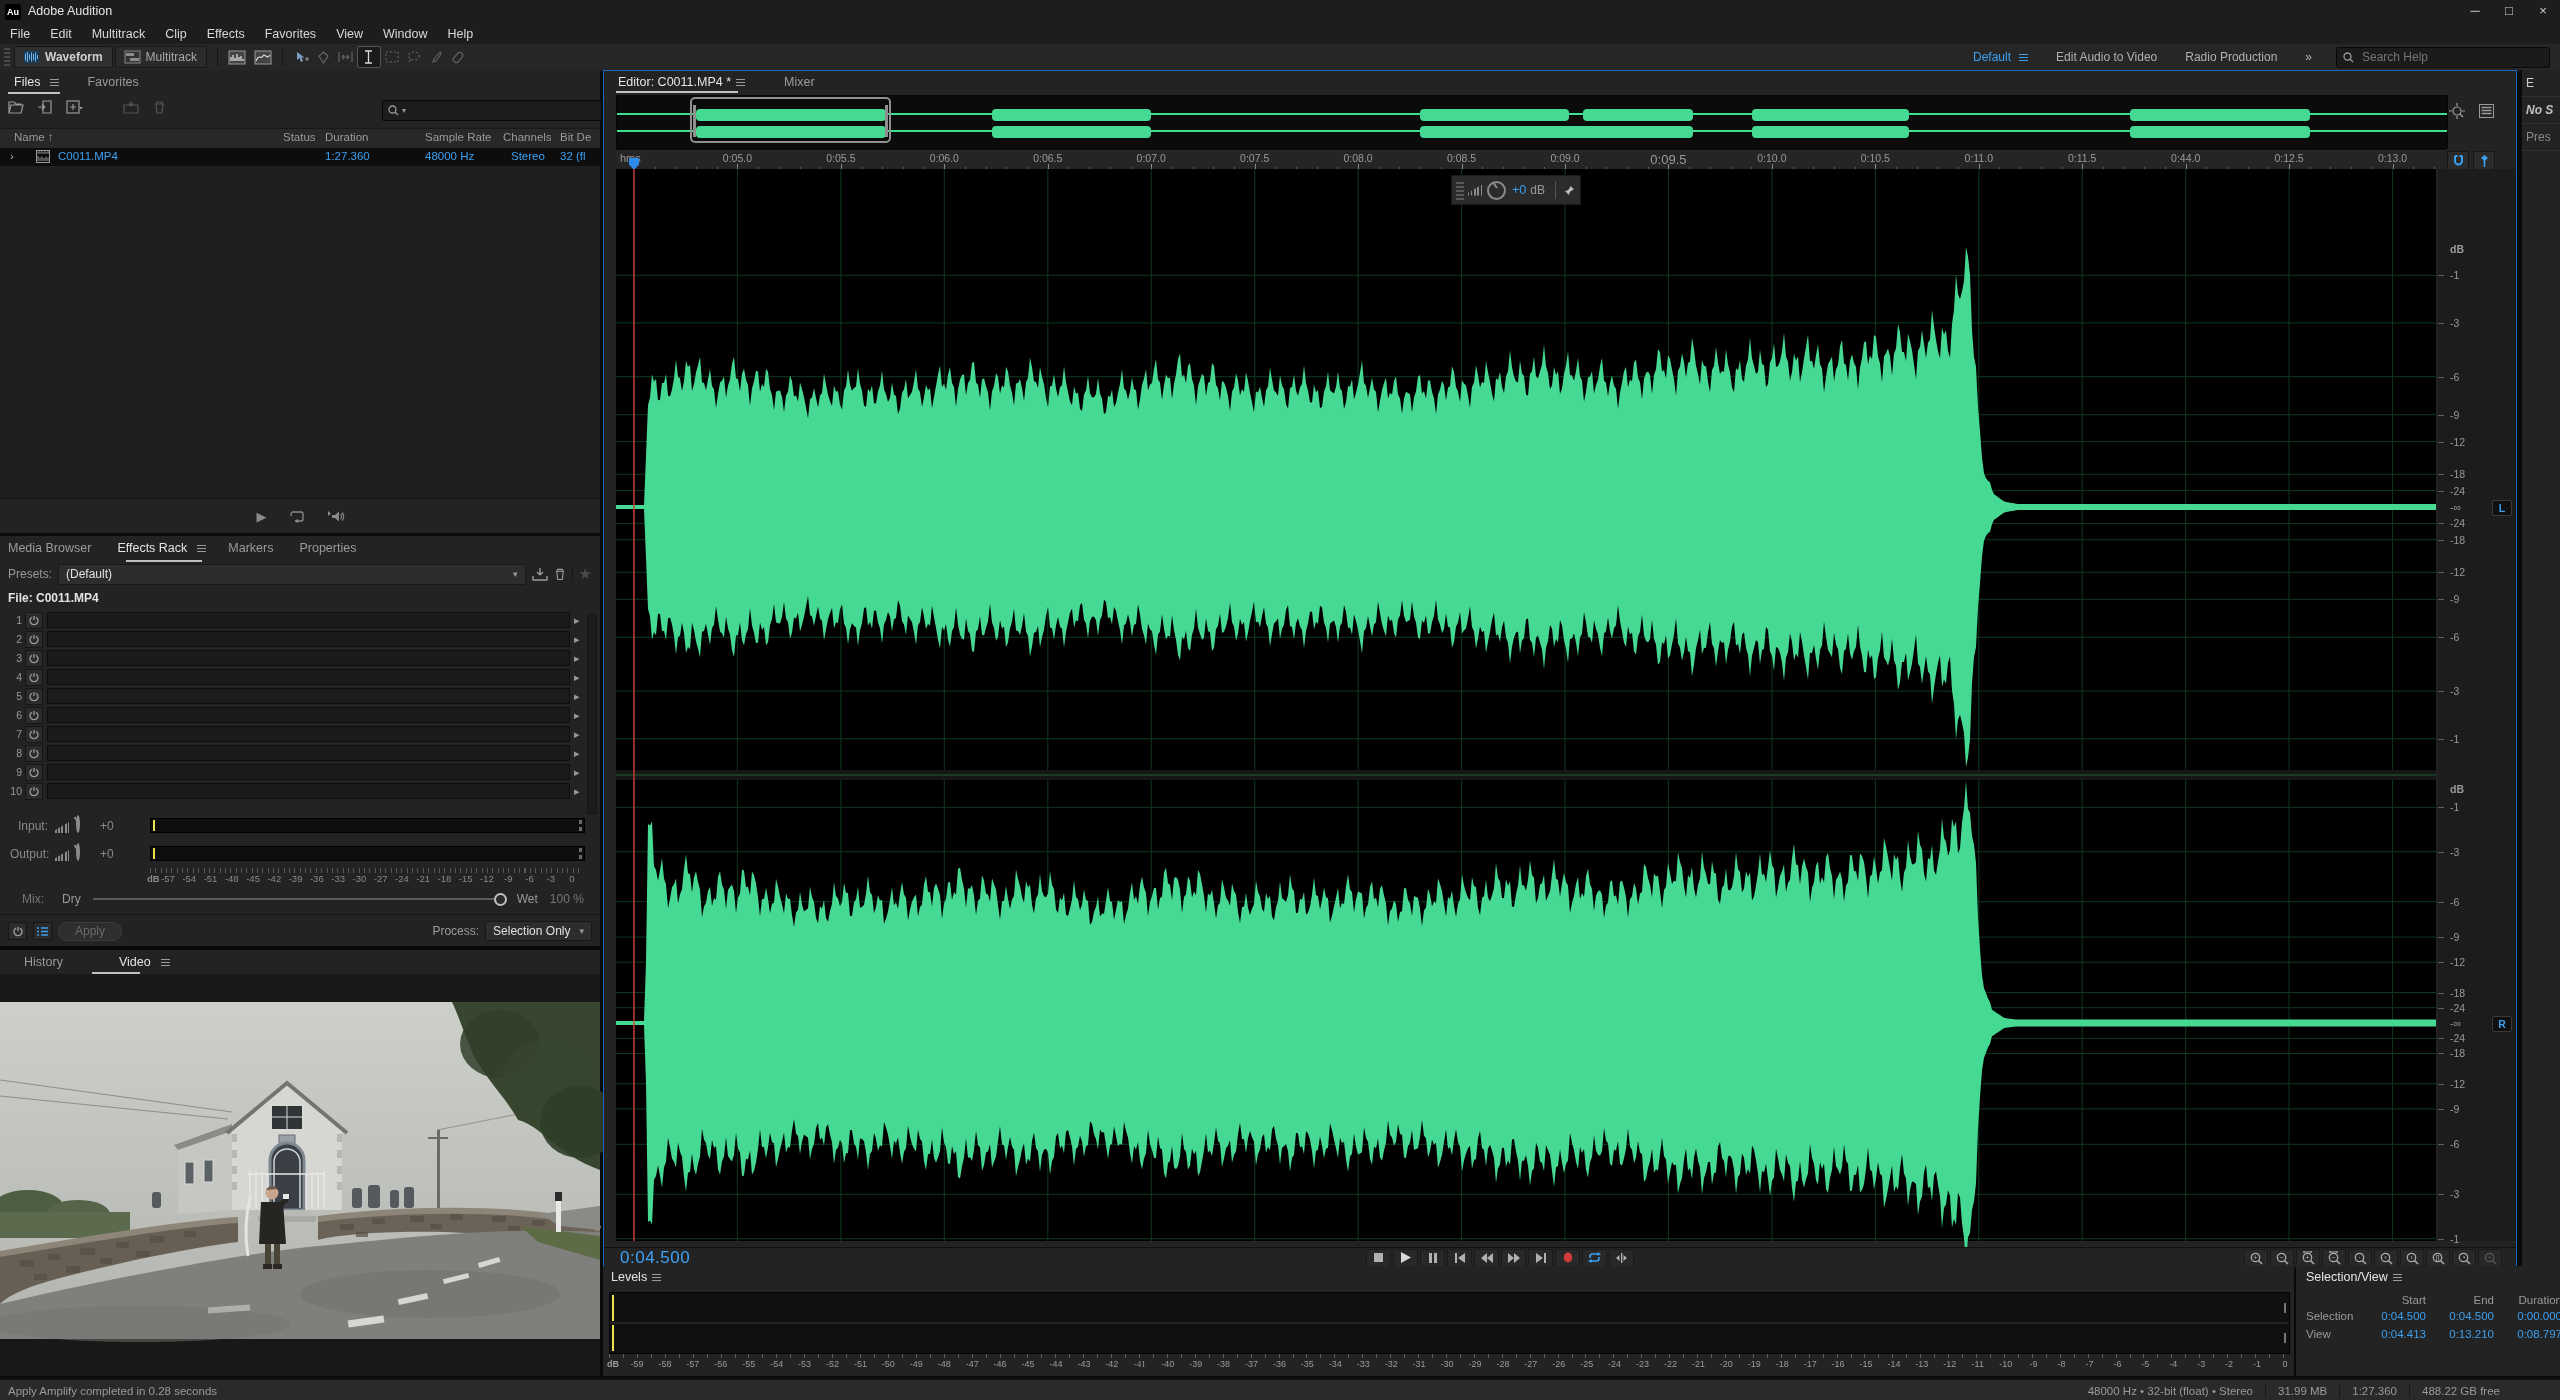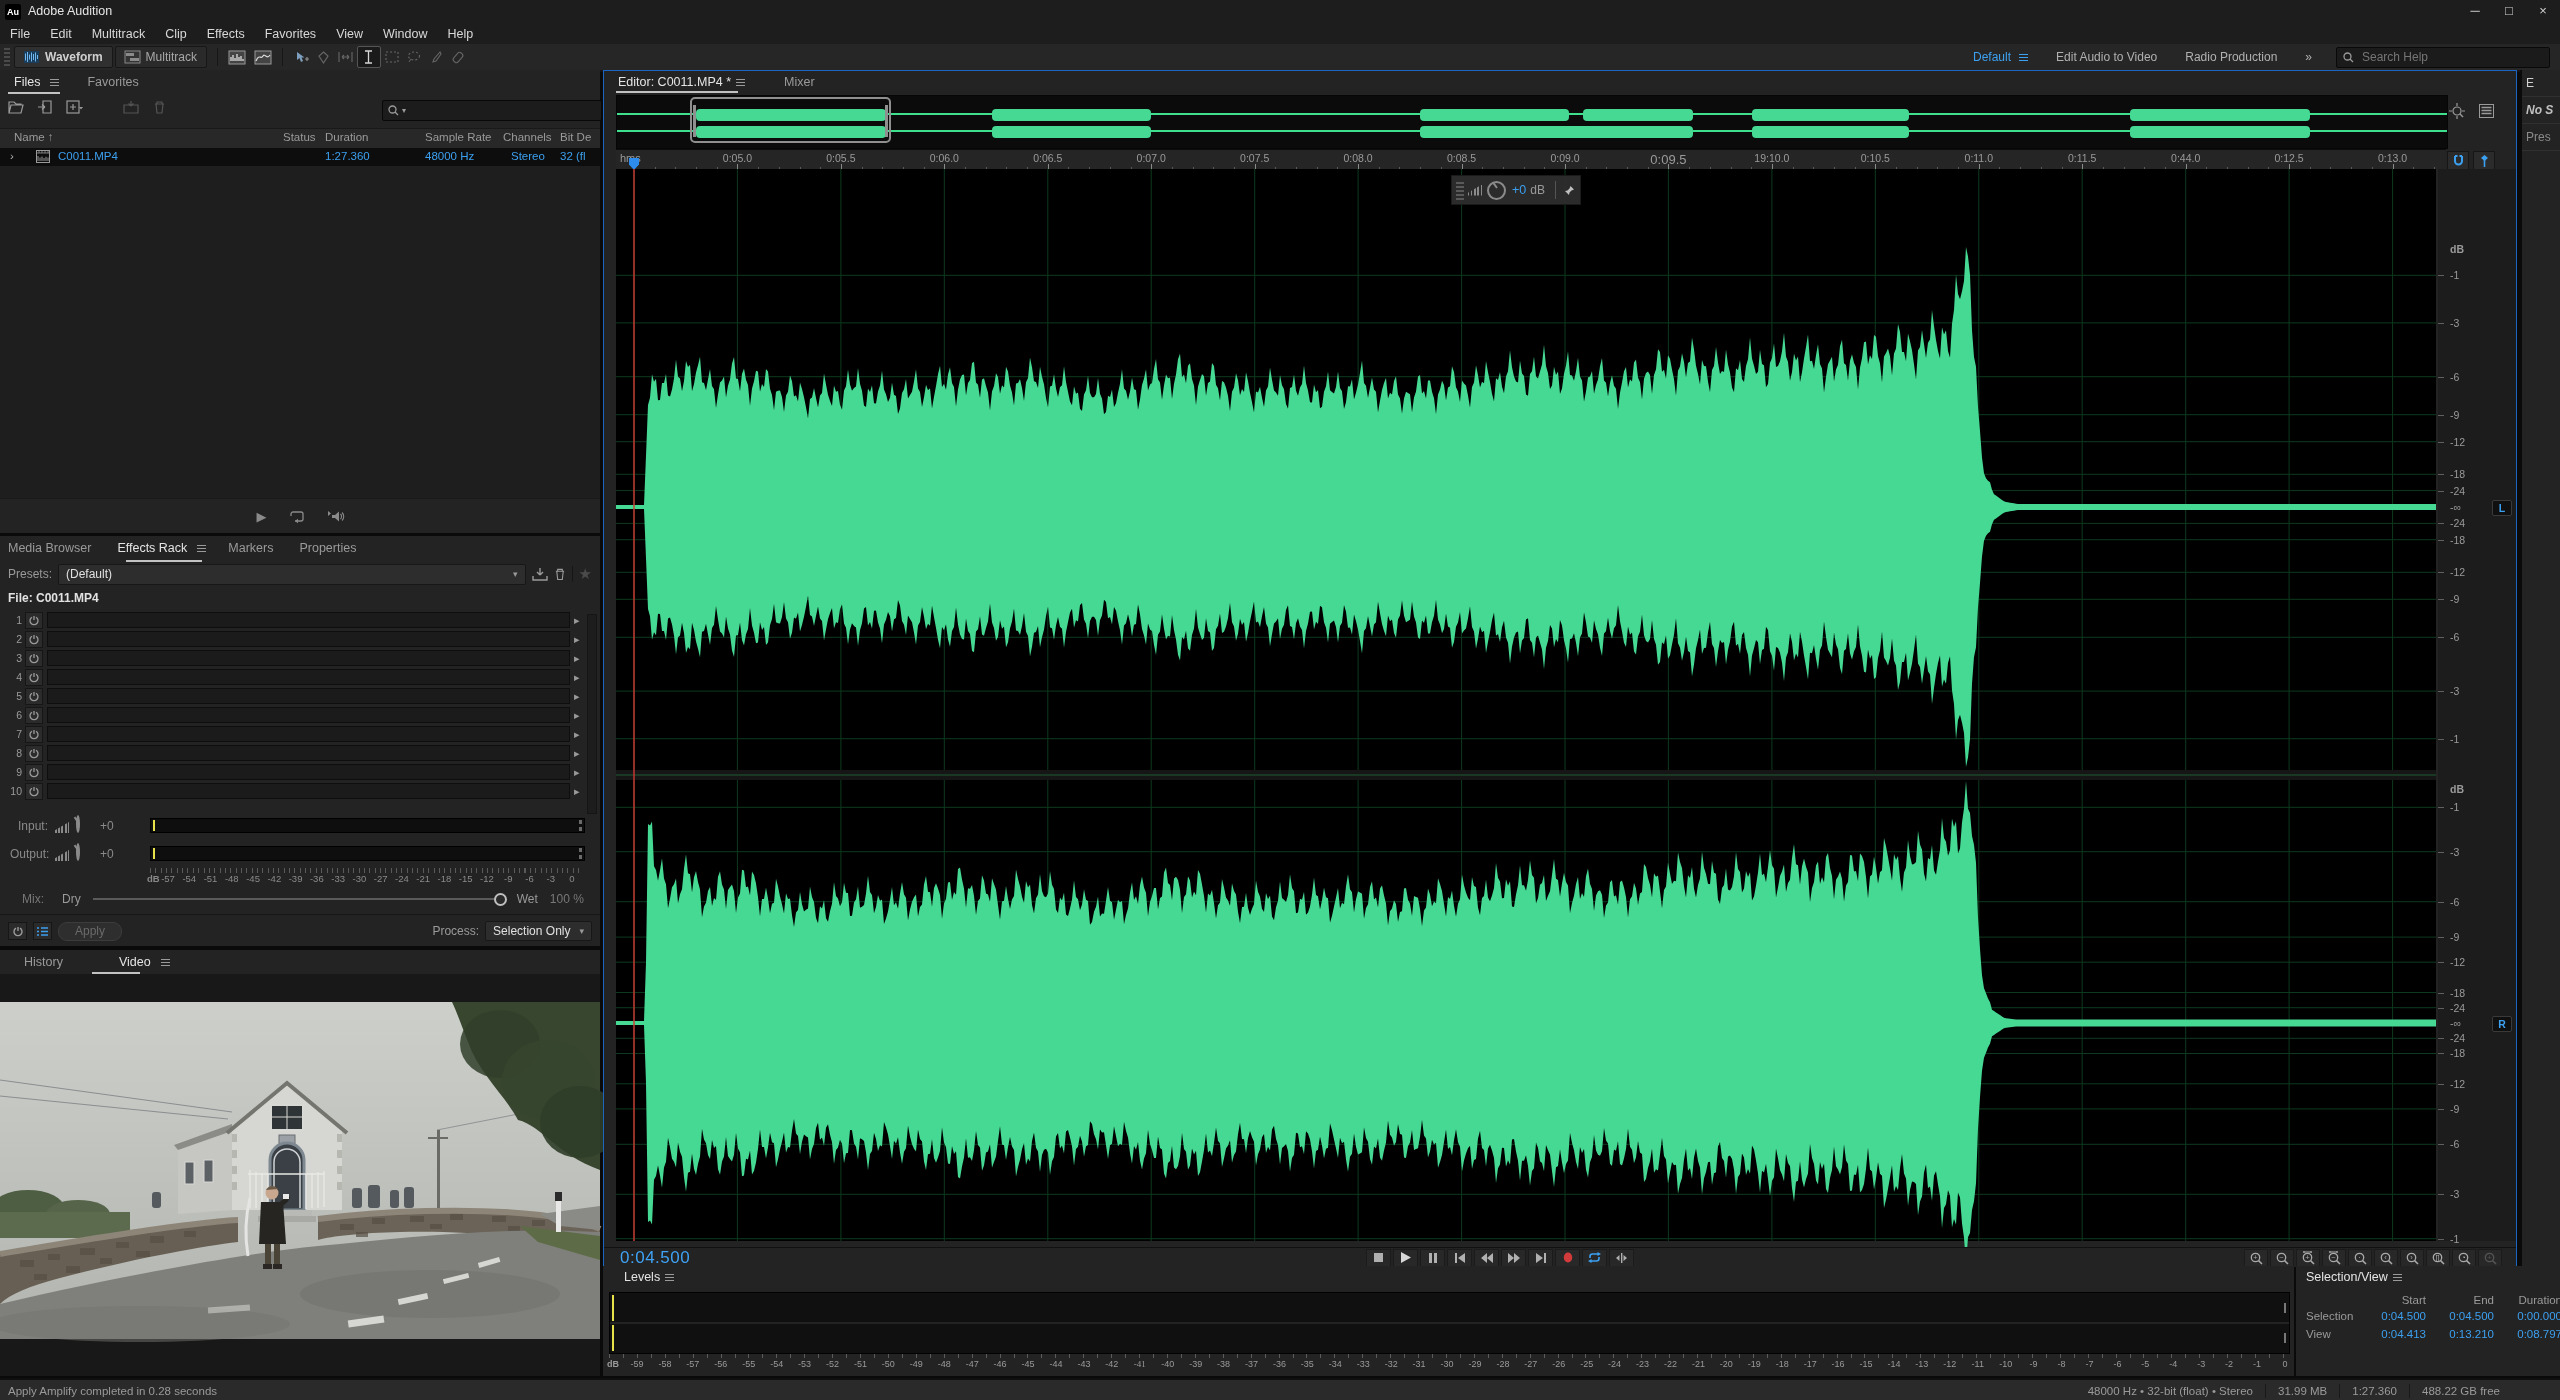--- a/index.html
+++ b/index.html
@@ -670,21 +670,21 @@
         <span style="position: absolute; left: 121.444px; top: 2px; transform: translateX(-50%); color: rgb(154, 154, 154); font-size: 10.5px;">0:05.0</span>
         <span style="position: absolute; left: 224.888px; top: 2px; transform: translateX(-50%); color: rgb(154, 154, 154); font-size: 10.5px;">0:05.5</span>
         <span style="position: absolute; left: 328.332px; top: 2px; transform: translateX(-50%); color: rgb(154, 154, 154); font-size: 10.5px;">0:06.0</span>
         <span style="position: absolute; left: 431.777px; top: 2px; transform: translateX(-50%); color: rgb(154, 154, 154); font-size: 10.5px;">0:06.5</span>
         <span style="position: absolute; left: 535.221px; top: 2px; transform: translateX(-50%); color: rgb(154, 154, 154); font-size: 10.5px;">0:07.0</span>
         <span style="position: absolute; left: 638.665px; top: 2px; transform: translateX(-50%); color: rgb(154, 154, 154); font-size: 10.5px;">0:07.5</span>
         <span style="position: absolute; left: 742.11px; top: 2px; transform: translateX(-50%); color: rgb(154, 154, 154); font-size: 10.5px;">0:08.0</span>
         <span style="position: absolute; left: 845.554px; top: 2px; transform: translateX(-50%); color: rgb(154, 154, 154); font-size: 10.5px;">0:08.5</span>
         <span style="position: absolute; left: 948.999px; top: 2px; transform: translateX(-50%); color: rgb(154, 154, 154); font-size: 10.5px;">0:09.0</span>
         <span style="position: absolute; left: 1052.44px; top: 2px; transform: translateX(-50%); color: rgb(154, 154, 154); font-size: 13px;">0:09.5</span>
-        <span style="position: absolute; left: 1155.89px; top: 2px; transform: translateX(-50%); color: rgb(154, 154, 154); font-size: 10.5px;">19:10.0</span>
+        <span style="position: absolute; left: 1155.89px; top: 2px; transform: translateX(-50%); color: rgb(154, 154, 154); font-size: 10.5px;">0:10.0</span>
         <span style="position: absolute; left: 1259.33px; top: 2px; transform: translateX(-50%); color: rgb(154, 154, 154); font-size: 10.5px;">0:10.5</span>
         <span style="position: absolute; left: 1362.78px; top: 2px; transform: translateX(-50%); color: rgb(154, 154, 154); font-size: 10.5px;">0:11.0</span>
         <span style="position: absolute; left: 1466.22px; top: 2px; transform: translateX(-50%); color: rgb(154, 154, 154); font-size: 10.5px;">0:11.5</span>
         <span style="position: absolute; left: 1569.66px; top: 2px; transform: translateX(-50%); color: rgb(154, 154, 154); font-size: 10.5px;">0:44.0</span>
         <span style="position: absolute; left: 1673.11px; top: 2px; transform: translateX(-50%); color: rgb(154, 154, 154); font-size: 10.5px;">0:12.5</span>
         <span style="position: absolute; left: 1776.55px; top: 2px; transform: translateX(-50%); color: rgb(154, 154, 154); font-size: 10.5px;">0:13.0</span>
         <div style="position: absolute; left: 17.9993px; bottom: 0px; width: 1px; height: 6px; background: rgb(138, 138, 138);"></div>
         <div style="position: absolute; left: 38.6882px; bottom: 0px; width: 1px; height: 3px; background: rgb(90, 90, 90);"></div>
         <div style="position: absolute; left: 59.3771px; bottom: 0px; width: 1px; height: 3px; background: rgb(90, 90, 90);"></div>
         <div style="position: absolute; left: 80.0659px; bottom: 0px; width: 1px; height: 3px; background: rgb(90, 90, 90);"></div>
@@ -1054,21 +1054,21 @@
               <circle cx="6.5" cy="6.5" r="4.2" fill="none" stroke="#555" stroke-width="1.3"></circle>
               <path d="M9.6 9.6 L13 13" stroke="#555" stroke-width="1.5"></path>
               <text x="6.5" y="9" font-size="7.5" text-anchor="middle" fill="#555" font-family="Liberation Sans,sans-serif">+</text>
             </svg>
           </div>
         </div>
     </div>
   </div>
 
   <div id="levels-panel" class="abs">
-    <div class="flex" style="height:22px;padding-left:21px;gap:5px;">
+    <div class="flex" style="height:22px;padding-left:8px;gap:5px;">
       <span class="ptab active" style="padding:0;">Levels</span>
       <span class="ham"></span>
     </div>
     <div id="levels-meter">
       <div class="abs" style="left:2px;top:2px;width:2px;height:26px;background:#e8e24a;"></div>
       <div class="abs" style="left:2px;top:32px;width:2px;height:26px;background:#e8e24a;"></div>
       <div class="abs" style="left:0;top:29px;width:100%;height:2px;background:#232323;"></div>
       <div class="abs" style="right:3px;top:10px;width:2px;height:10px;background:#777;"></div>
       <div class="abs" style="right:3px;bottom:10px;width:2px;height:10px;background:#777;"></div>
     </div>

